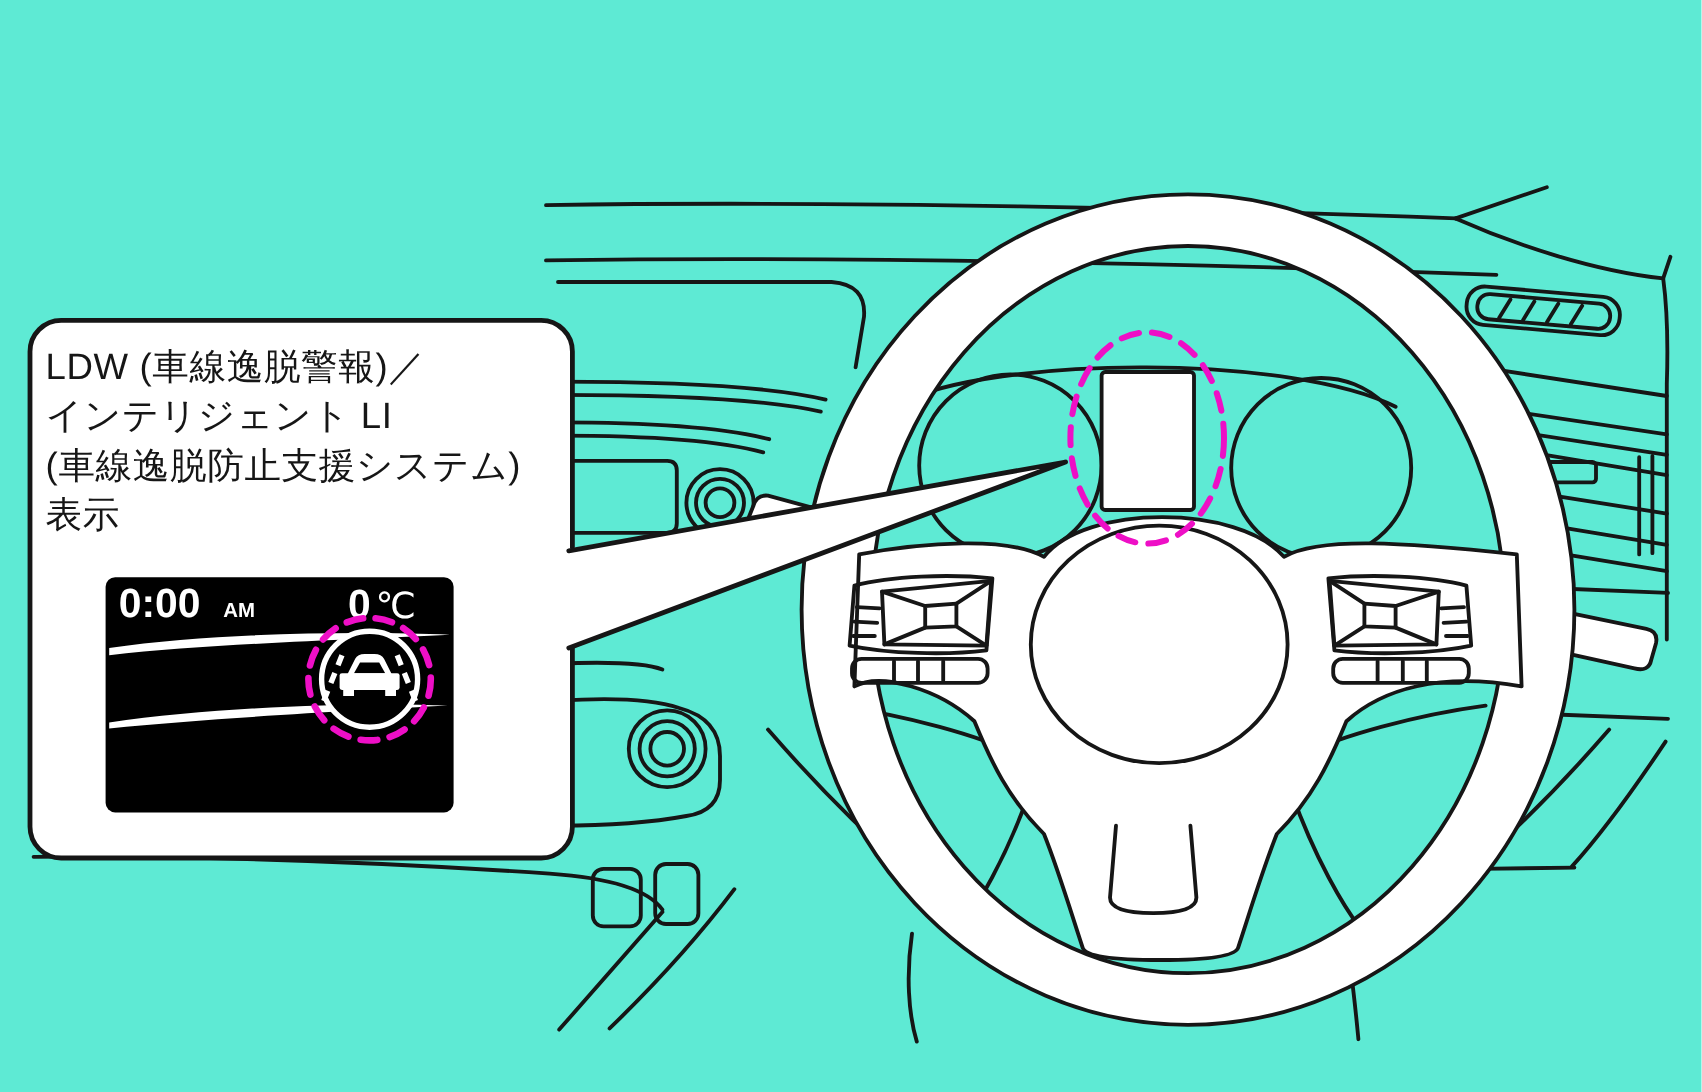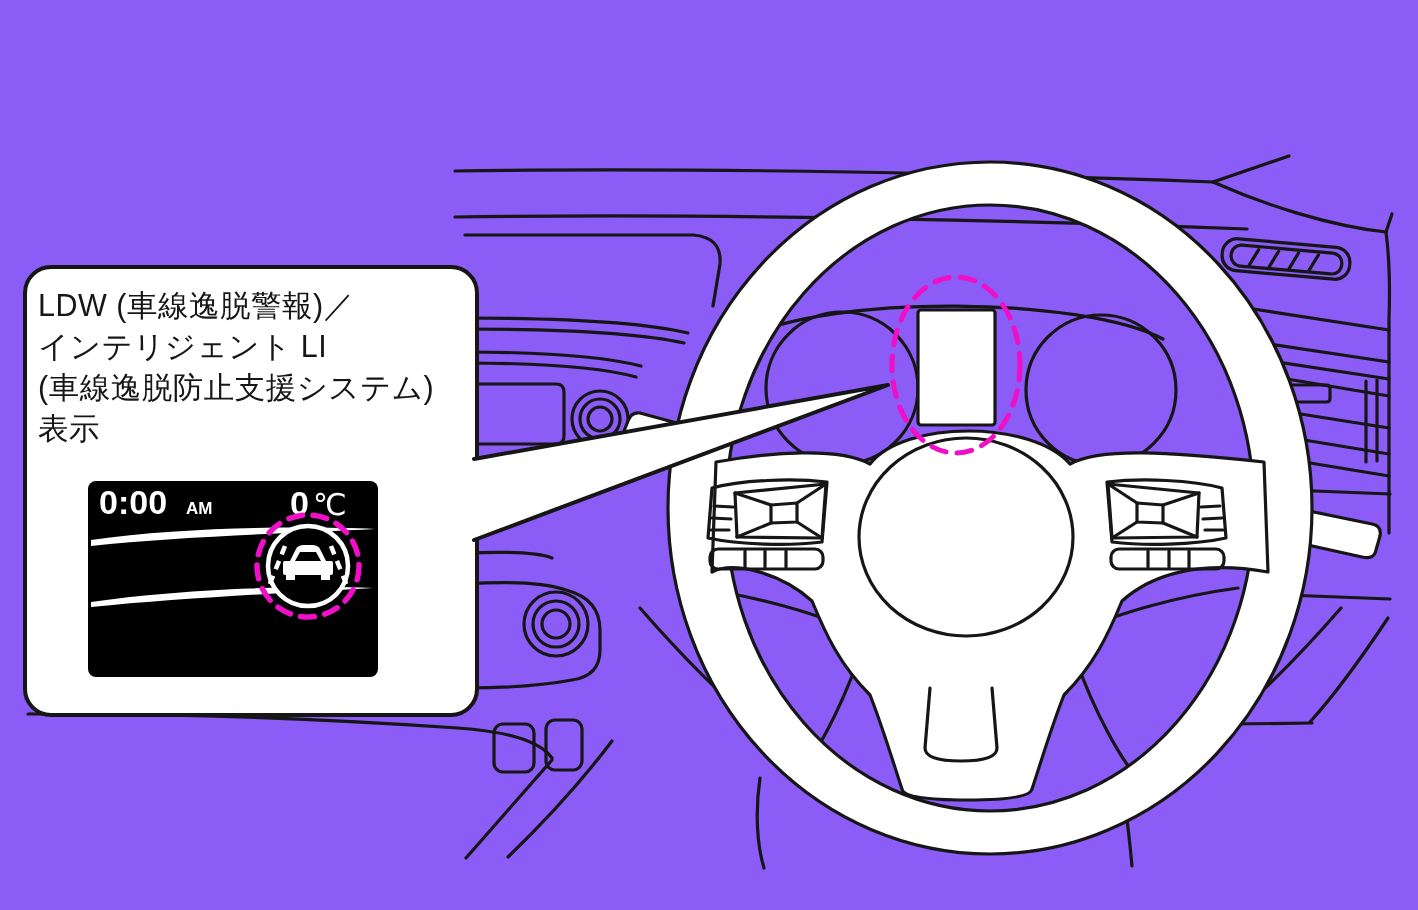--- a/index.html
+++ b/index.html
@@ -1,16 +1,16 @@
 <!DOCTYPE html>
 <html><head>
 <meta charset="utf-8">
 <style>
   html,body{margin:0;padding:0;background:#fff;}
-  .stage{position:relative;width:1418px;height:910px;background:#8b5cf6;overflow:hidden;
+  .stage{position:relative;width:1418px;height:910px;background:#5eead4;overflow:hidden;
          font-family:"Liberation Sans","DejaVu Sans",sans-serif;}
   svg{position:absolute;left:0;top:0;}
   .art{stroke:#161616;stroke-width:3.2;fill:none;stroke-linecap:round;stroke-linejoin:round;}
   .whitefill{fill:#ffffff;}
   .callout-text{font-size:30.5px;fill:#161616;letter-spacing:0.5px;}
   .clock{font-size:34px;font-weight:bold;fill:#fff;}
   .clock-small{font-size:17px;font-weight:bold;fill:#fff;}
   .temp{font-size:34px;font-weight:bold;fill:#fff;}
   .temp-unit{font-size:30px;font-weight:normal;fill:#fff;}
 </style>

